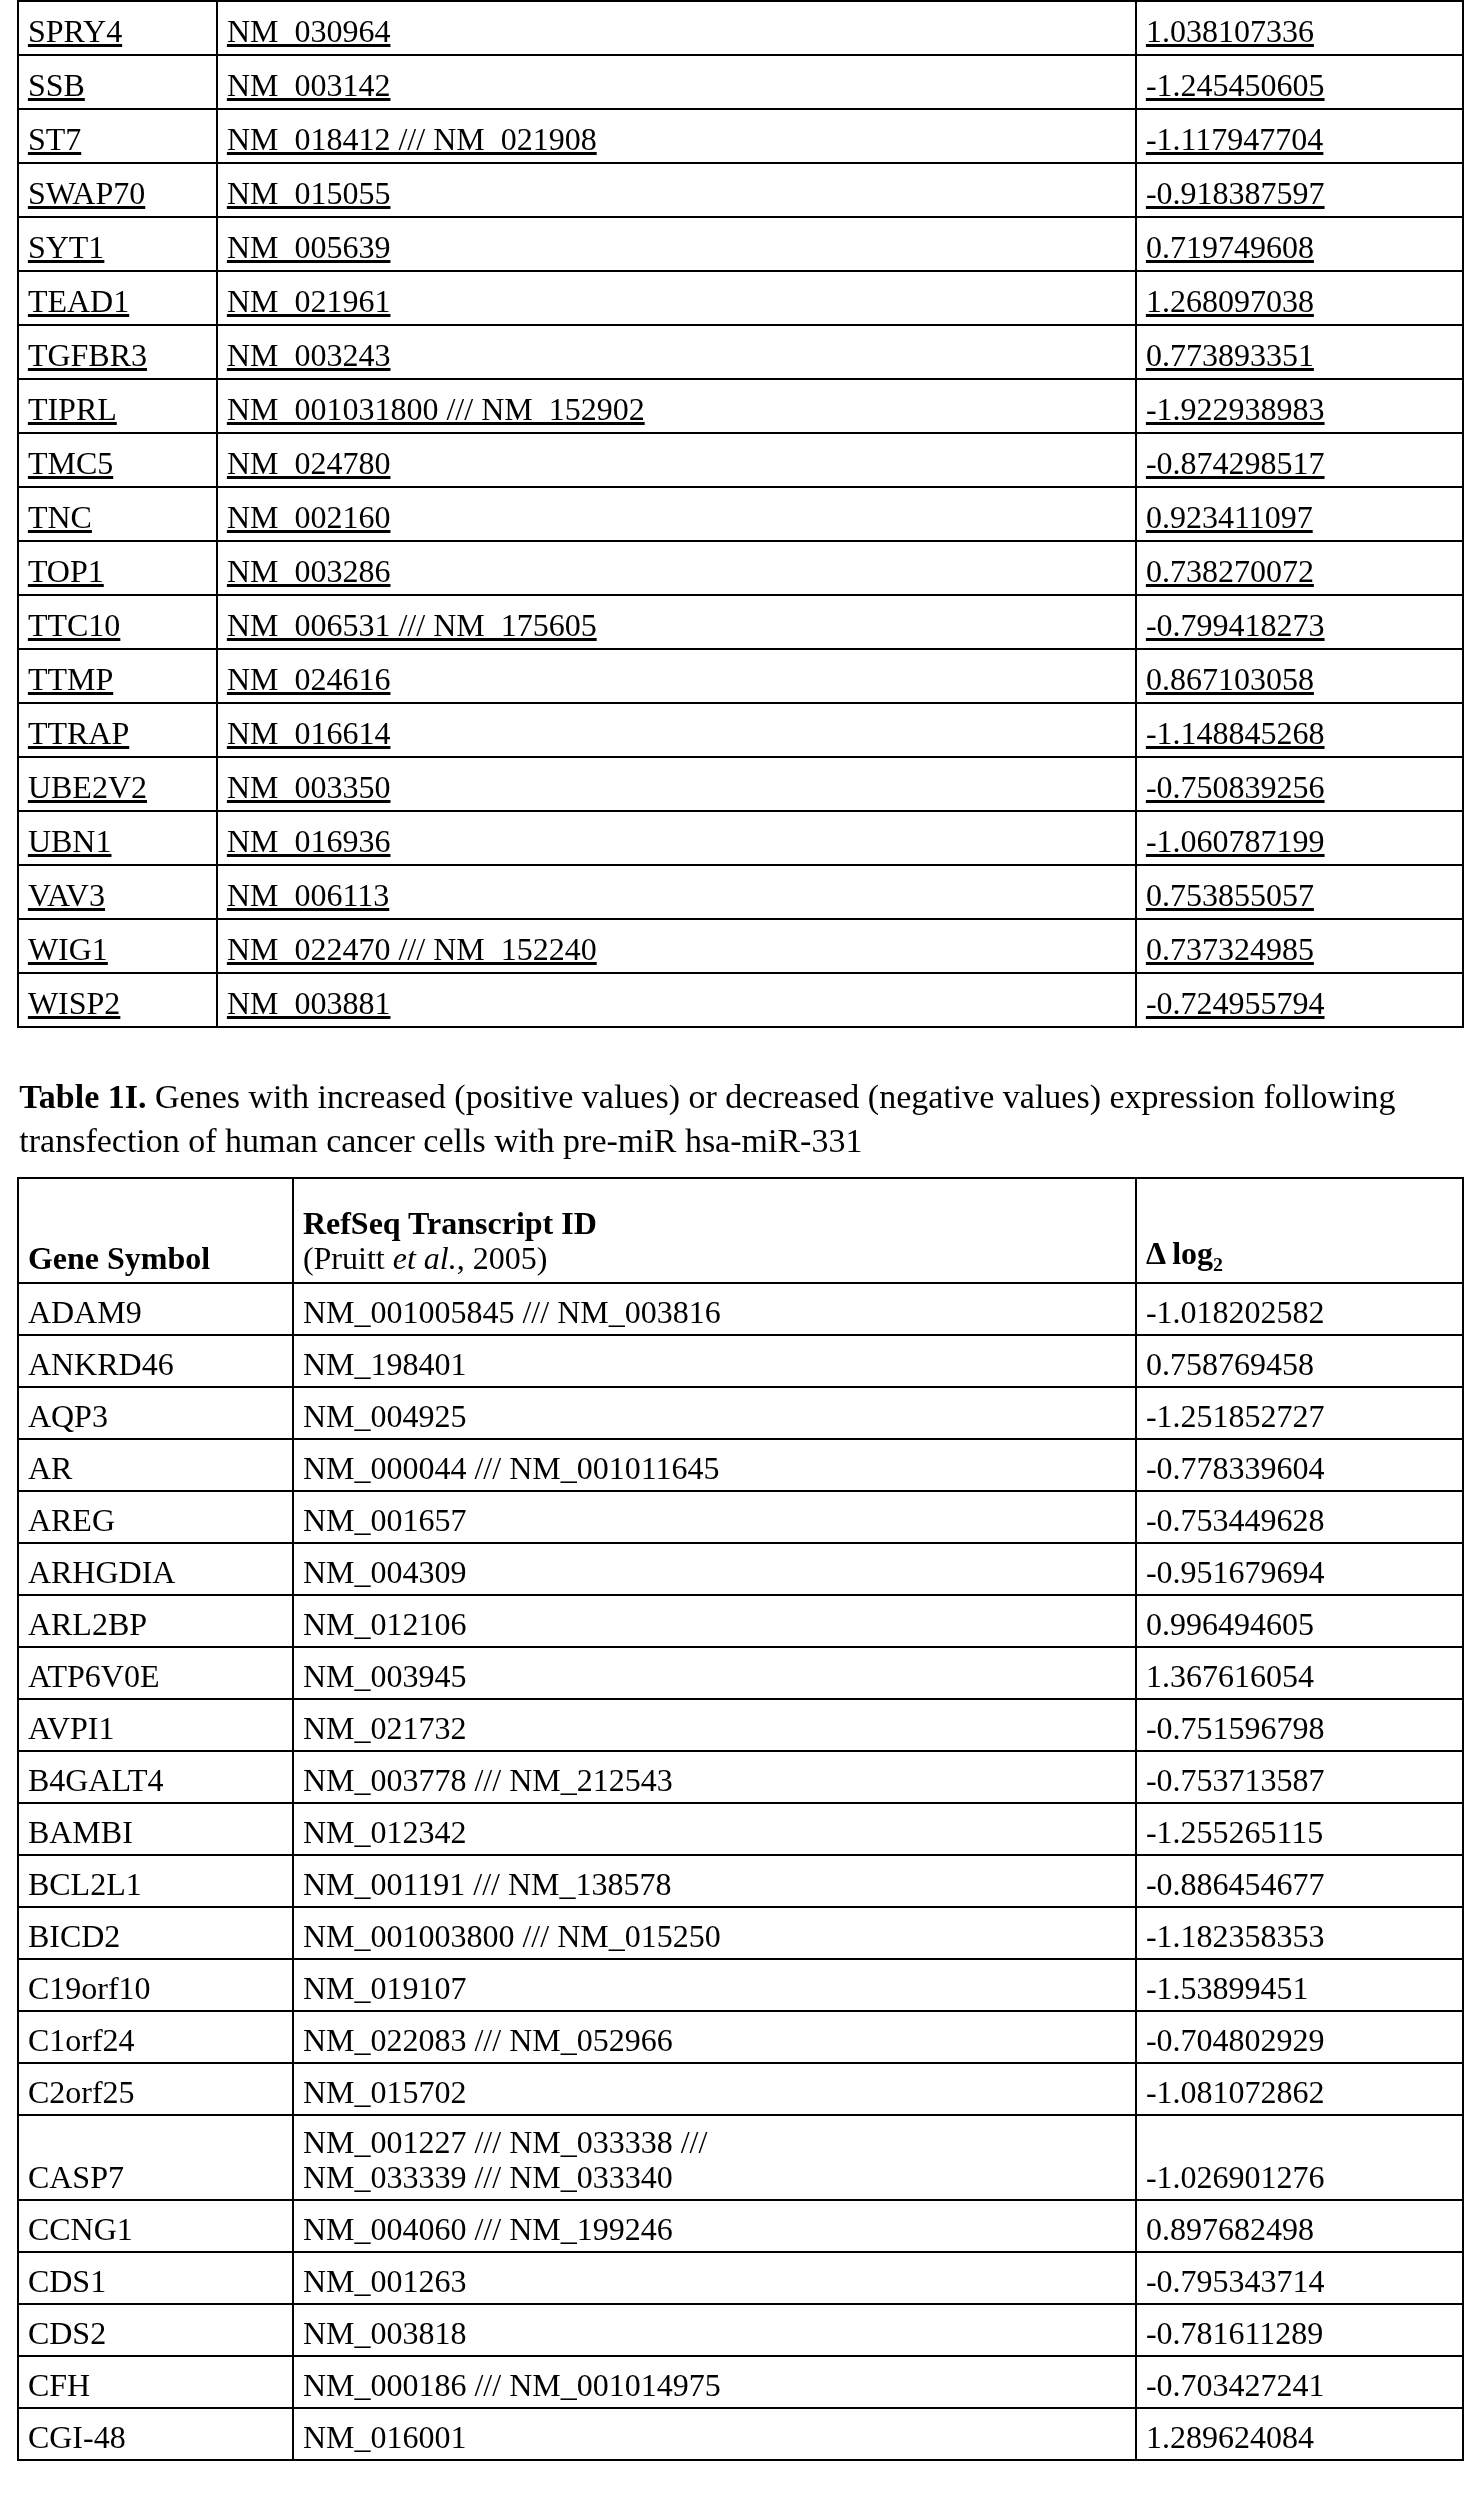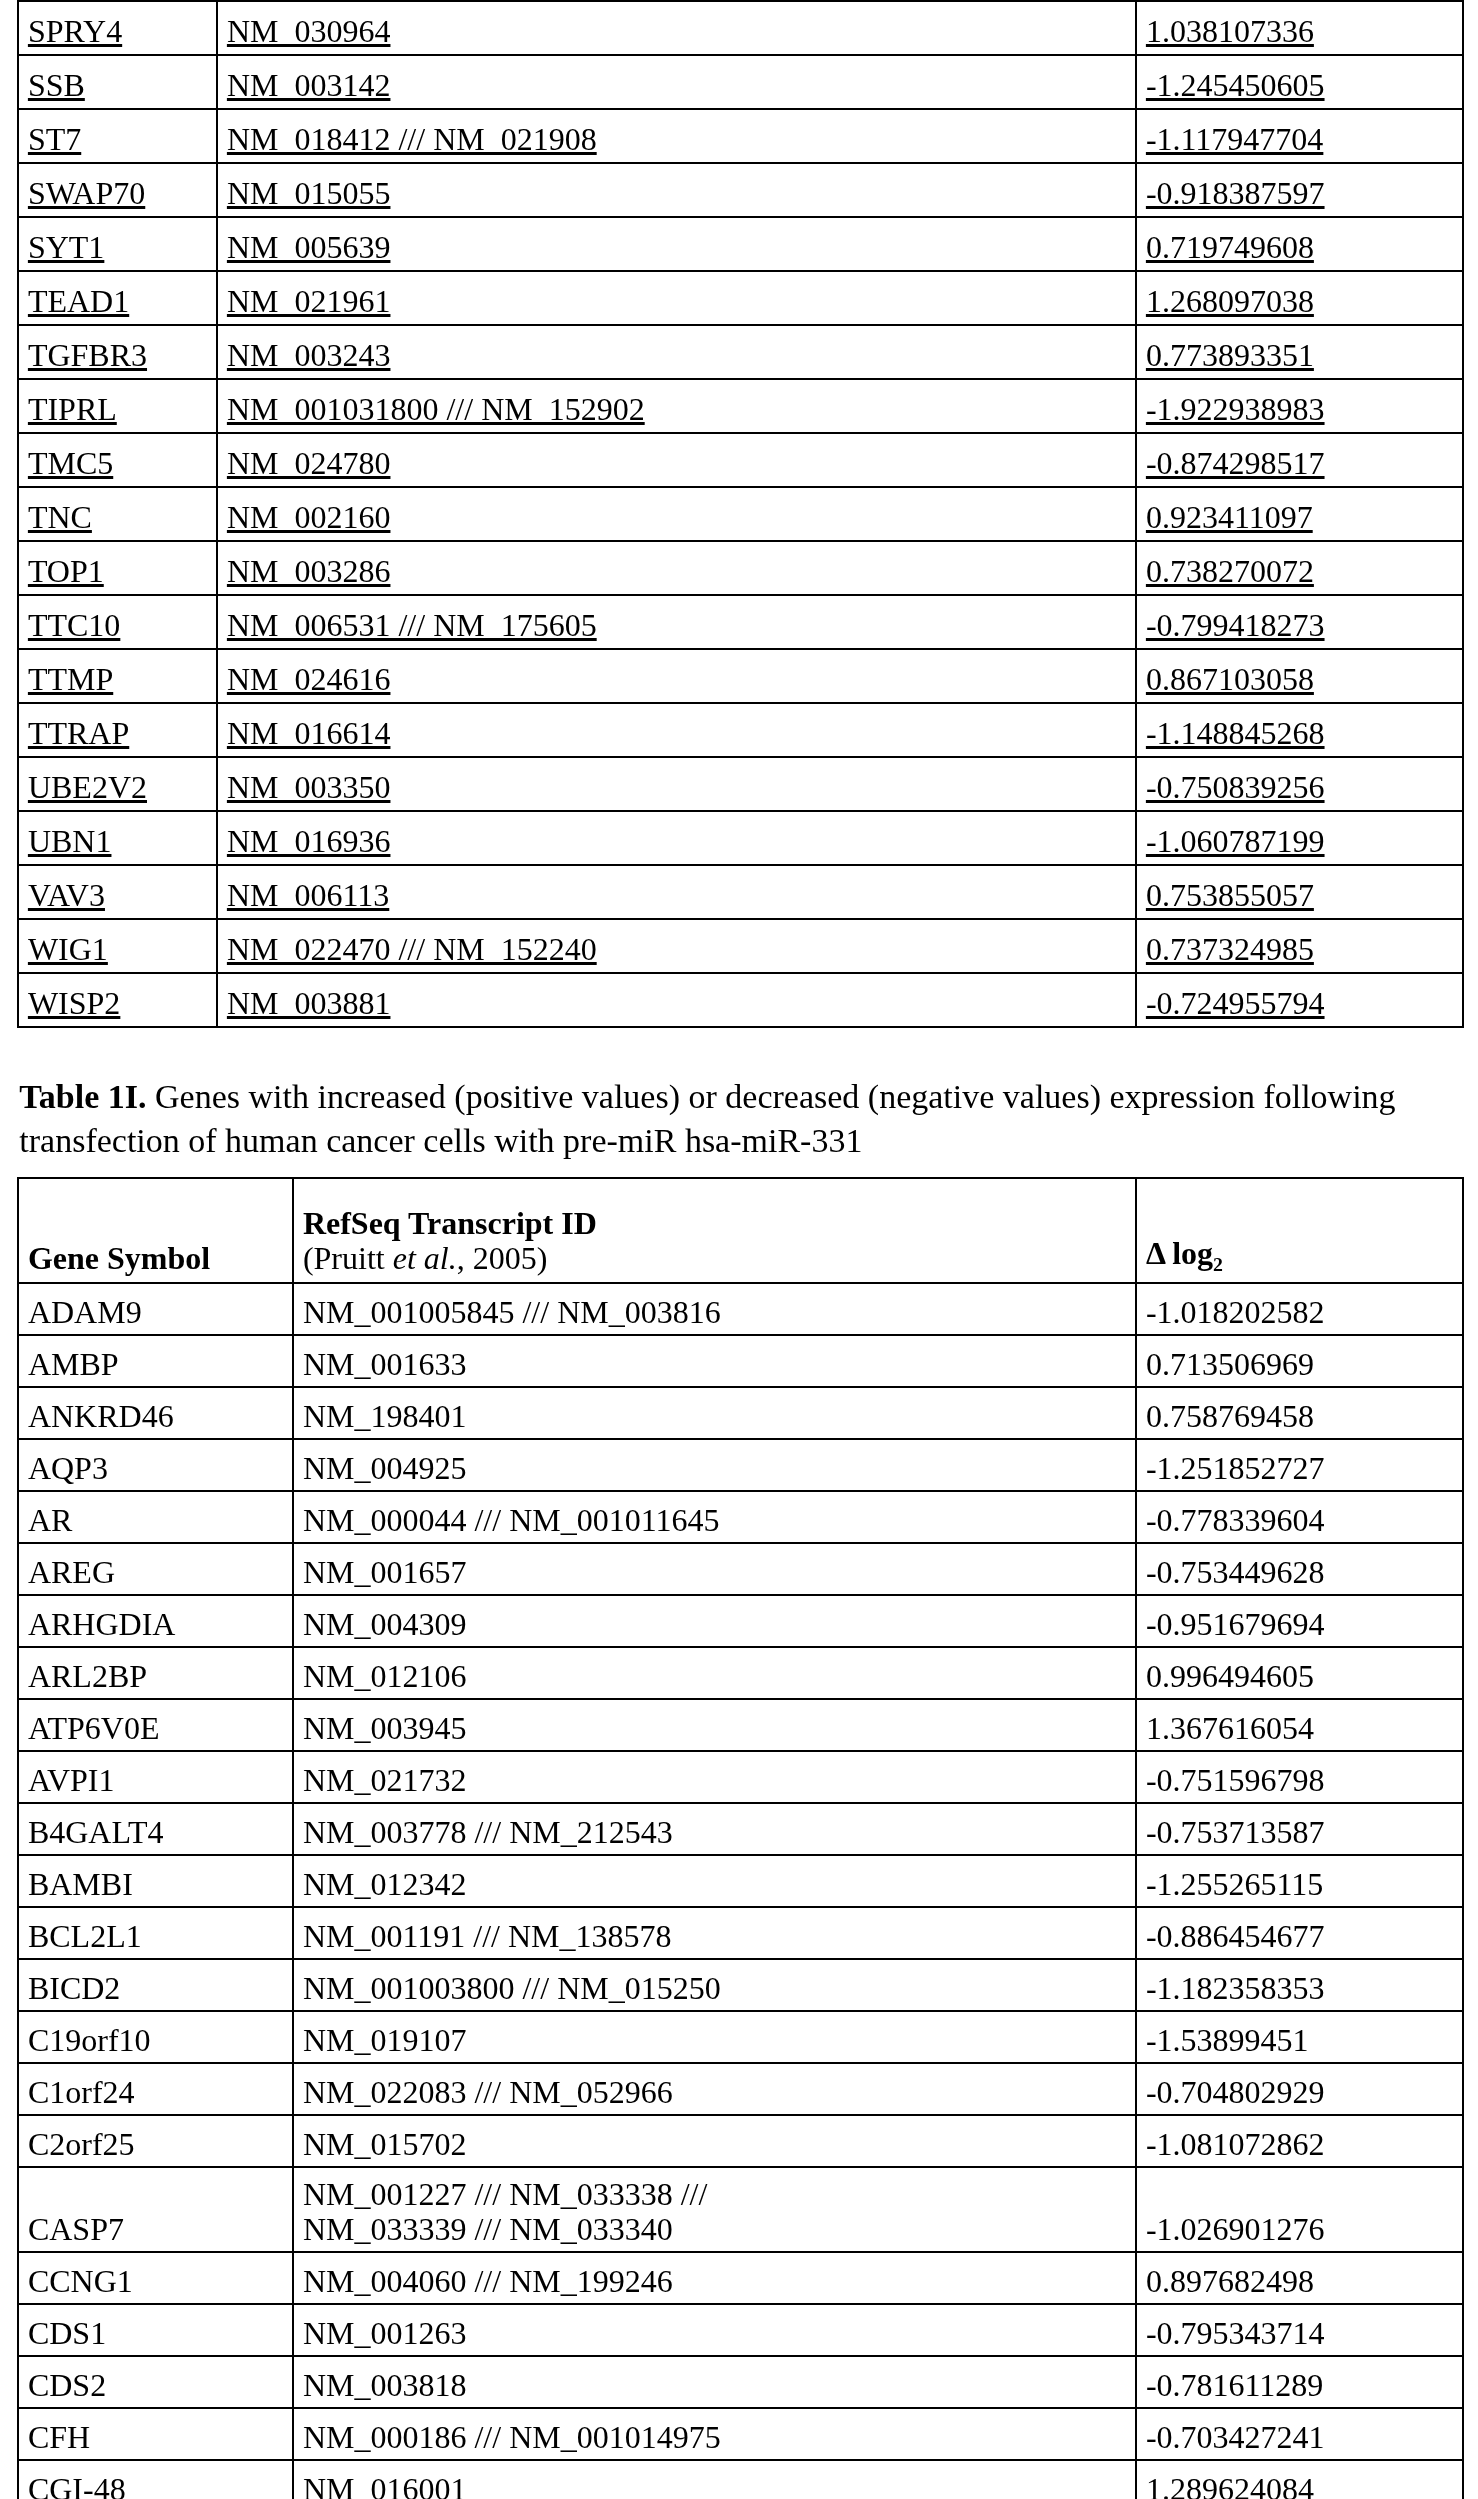--- a/index.html
+++ b/index.html
@@ -219,25 +219,20 @@
         <th class="hdr-dlog"><span>Δ log</span><span class="sub2">2</span></th>
       </tr>
     </thead>
     <tbody id="table-bottom-body">
         <tr>
           <td>ADAM9</td>
           <td>NM_001005845 /// NM_003816</td>
           <td>-1.018202582</td>
         </tr>
         <tr>
-          <td>AMBP</td>
-          <td>NM_001633</td>
-          <td>0.713506969</td>
-        </tr>
-        <tr>
           <td>ANKRD46</td>
           <td>NM_198401</td>
           <td>0.758769458</td>
         </tr>
         <tr>
           <td>AQP3</td>
           <td>NM_004925</td>
           <td>-1.251852727</td>
         </tr>
         <tr>

